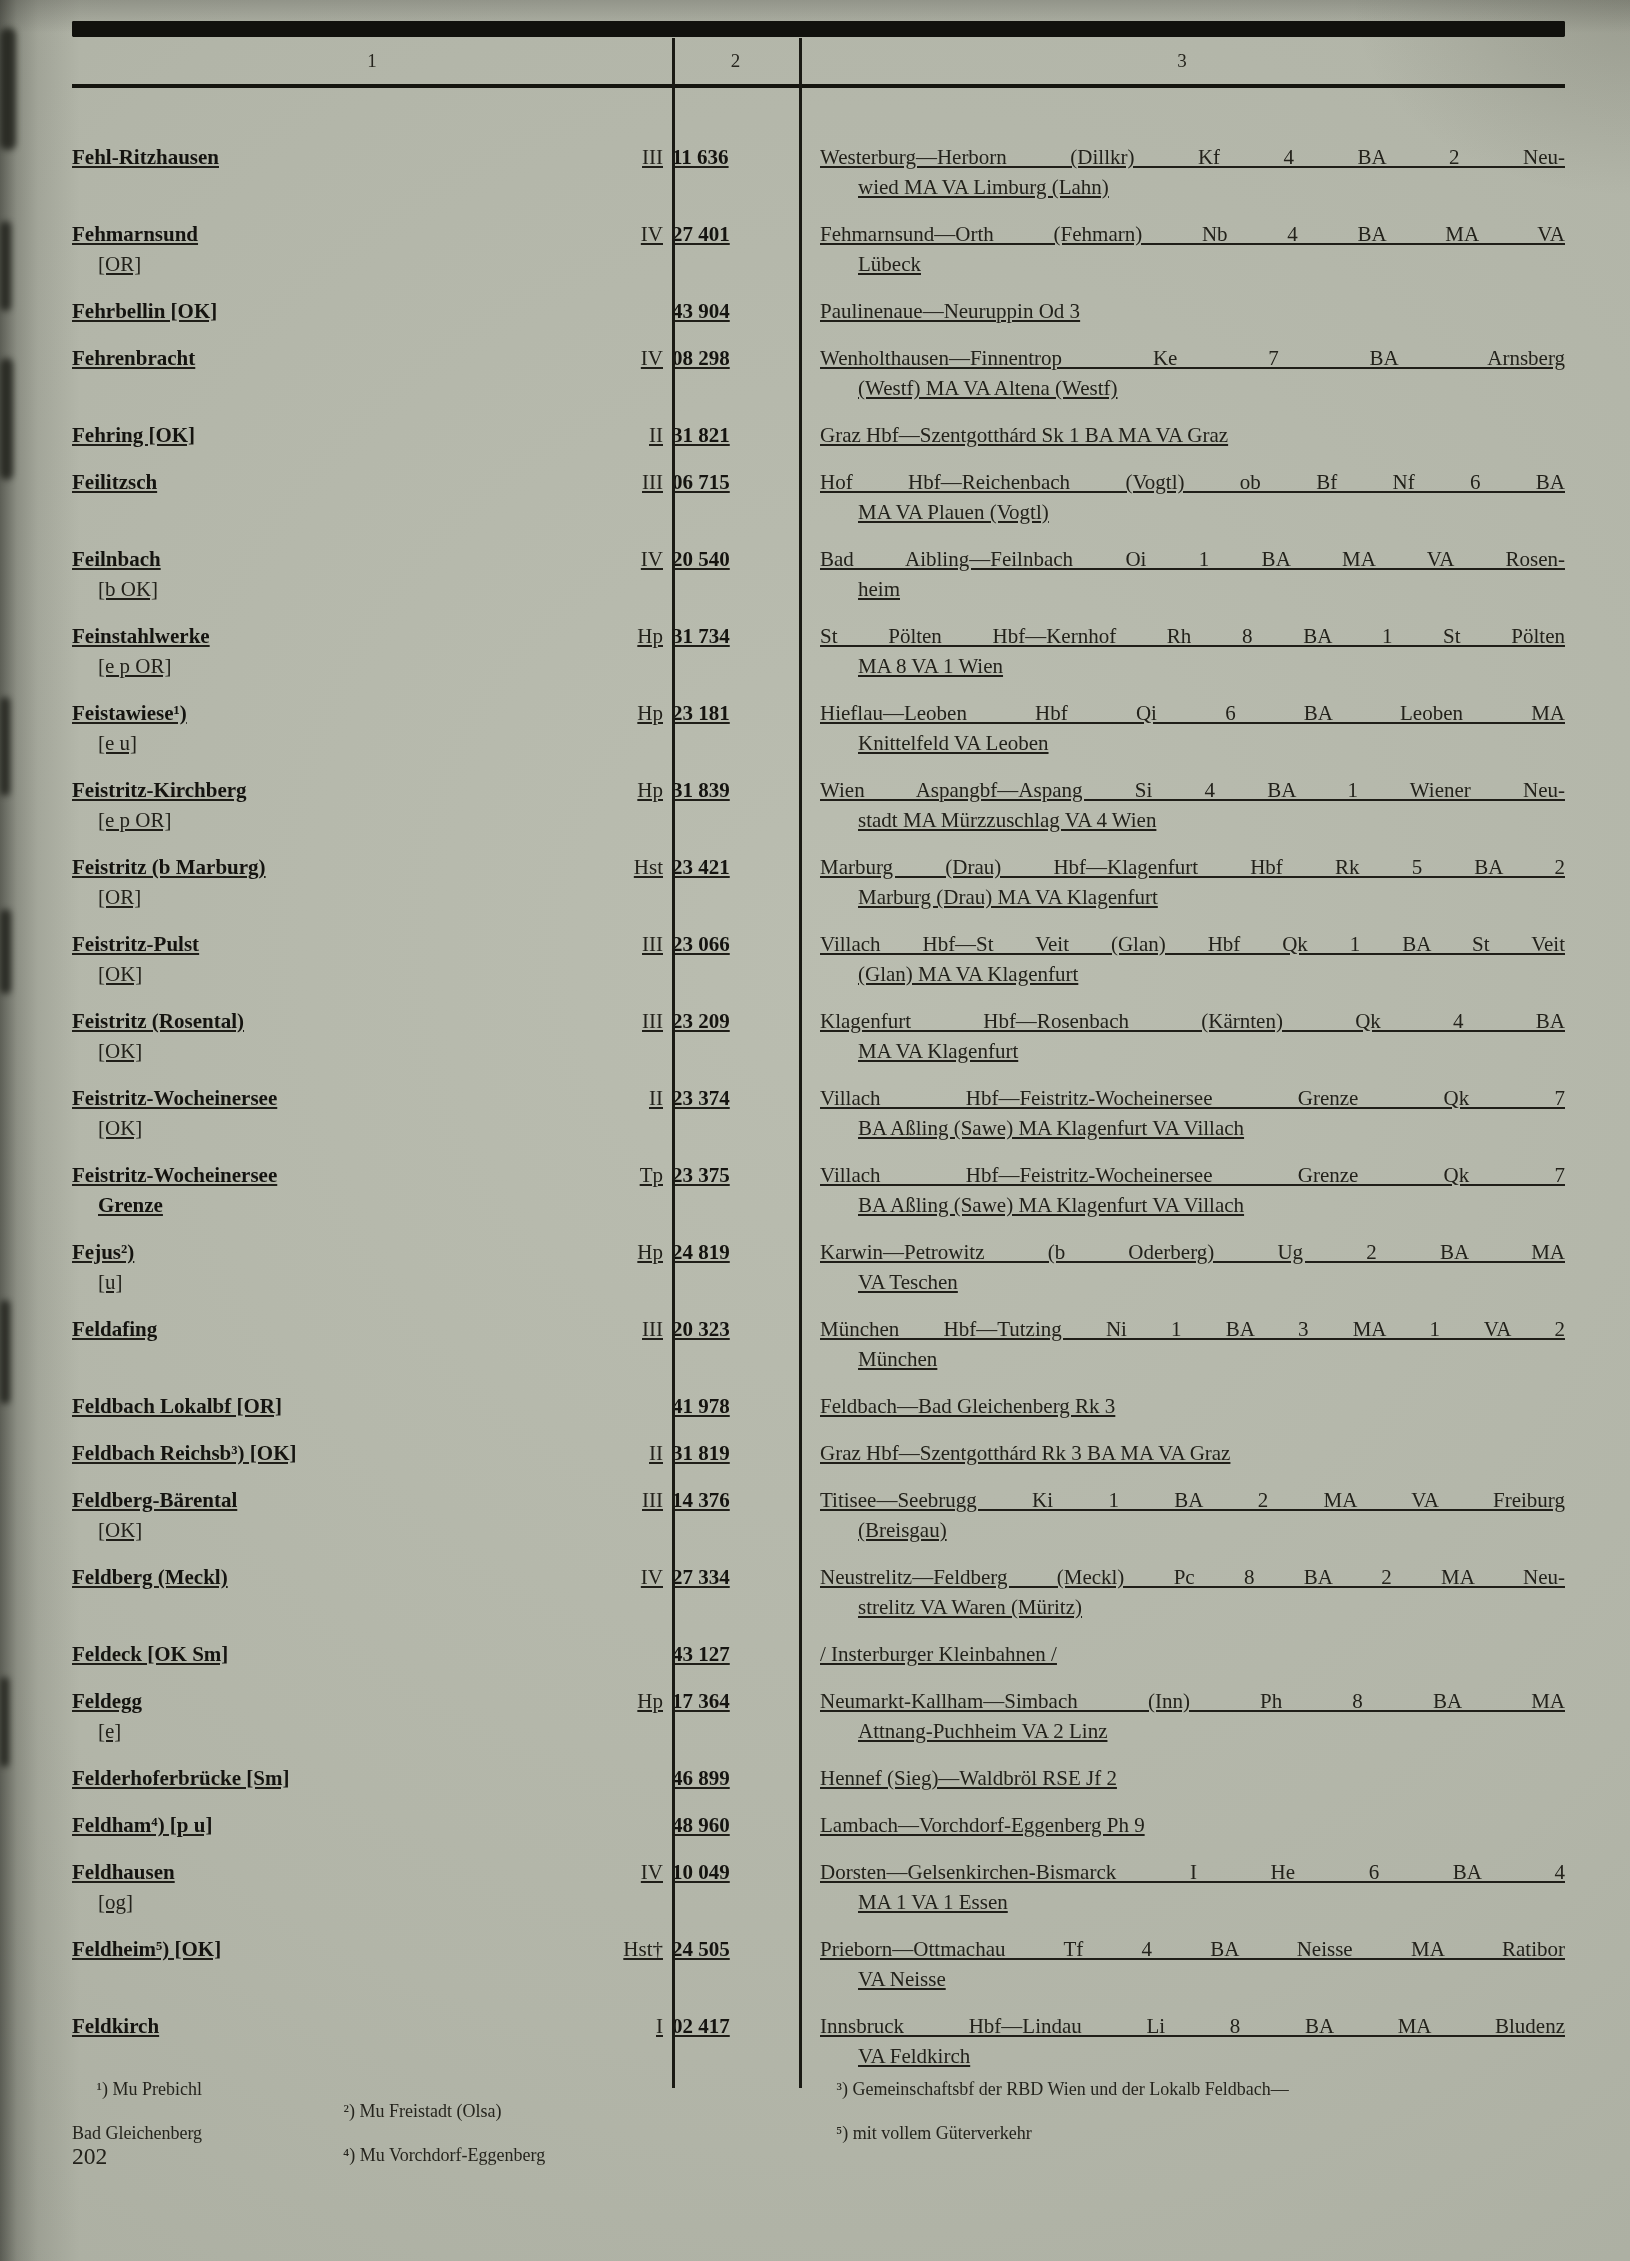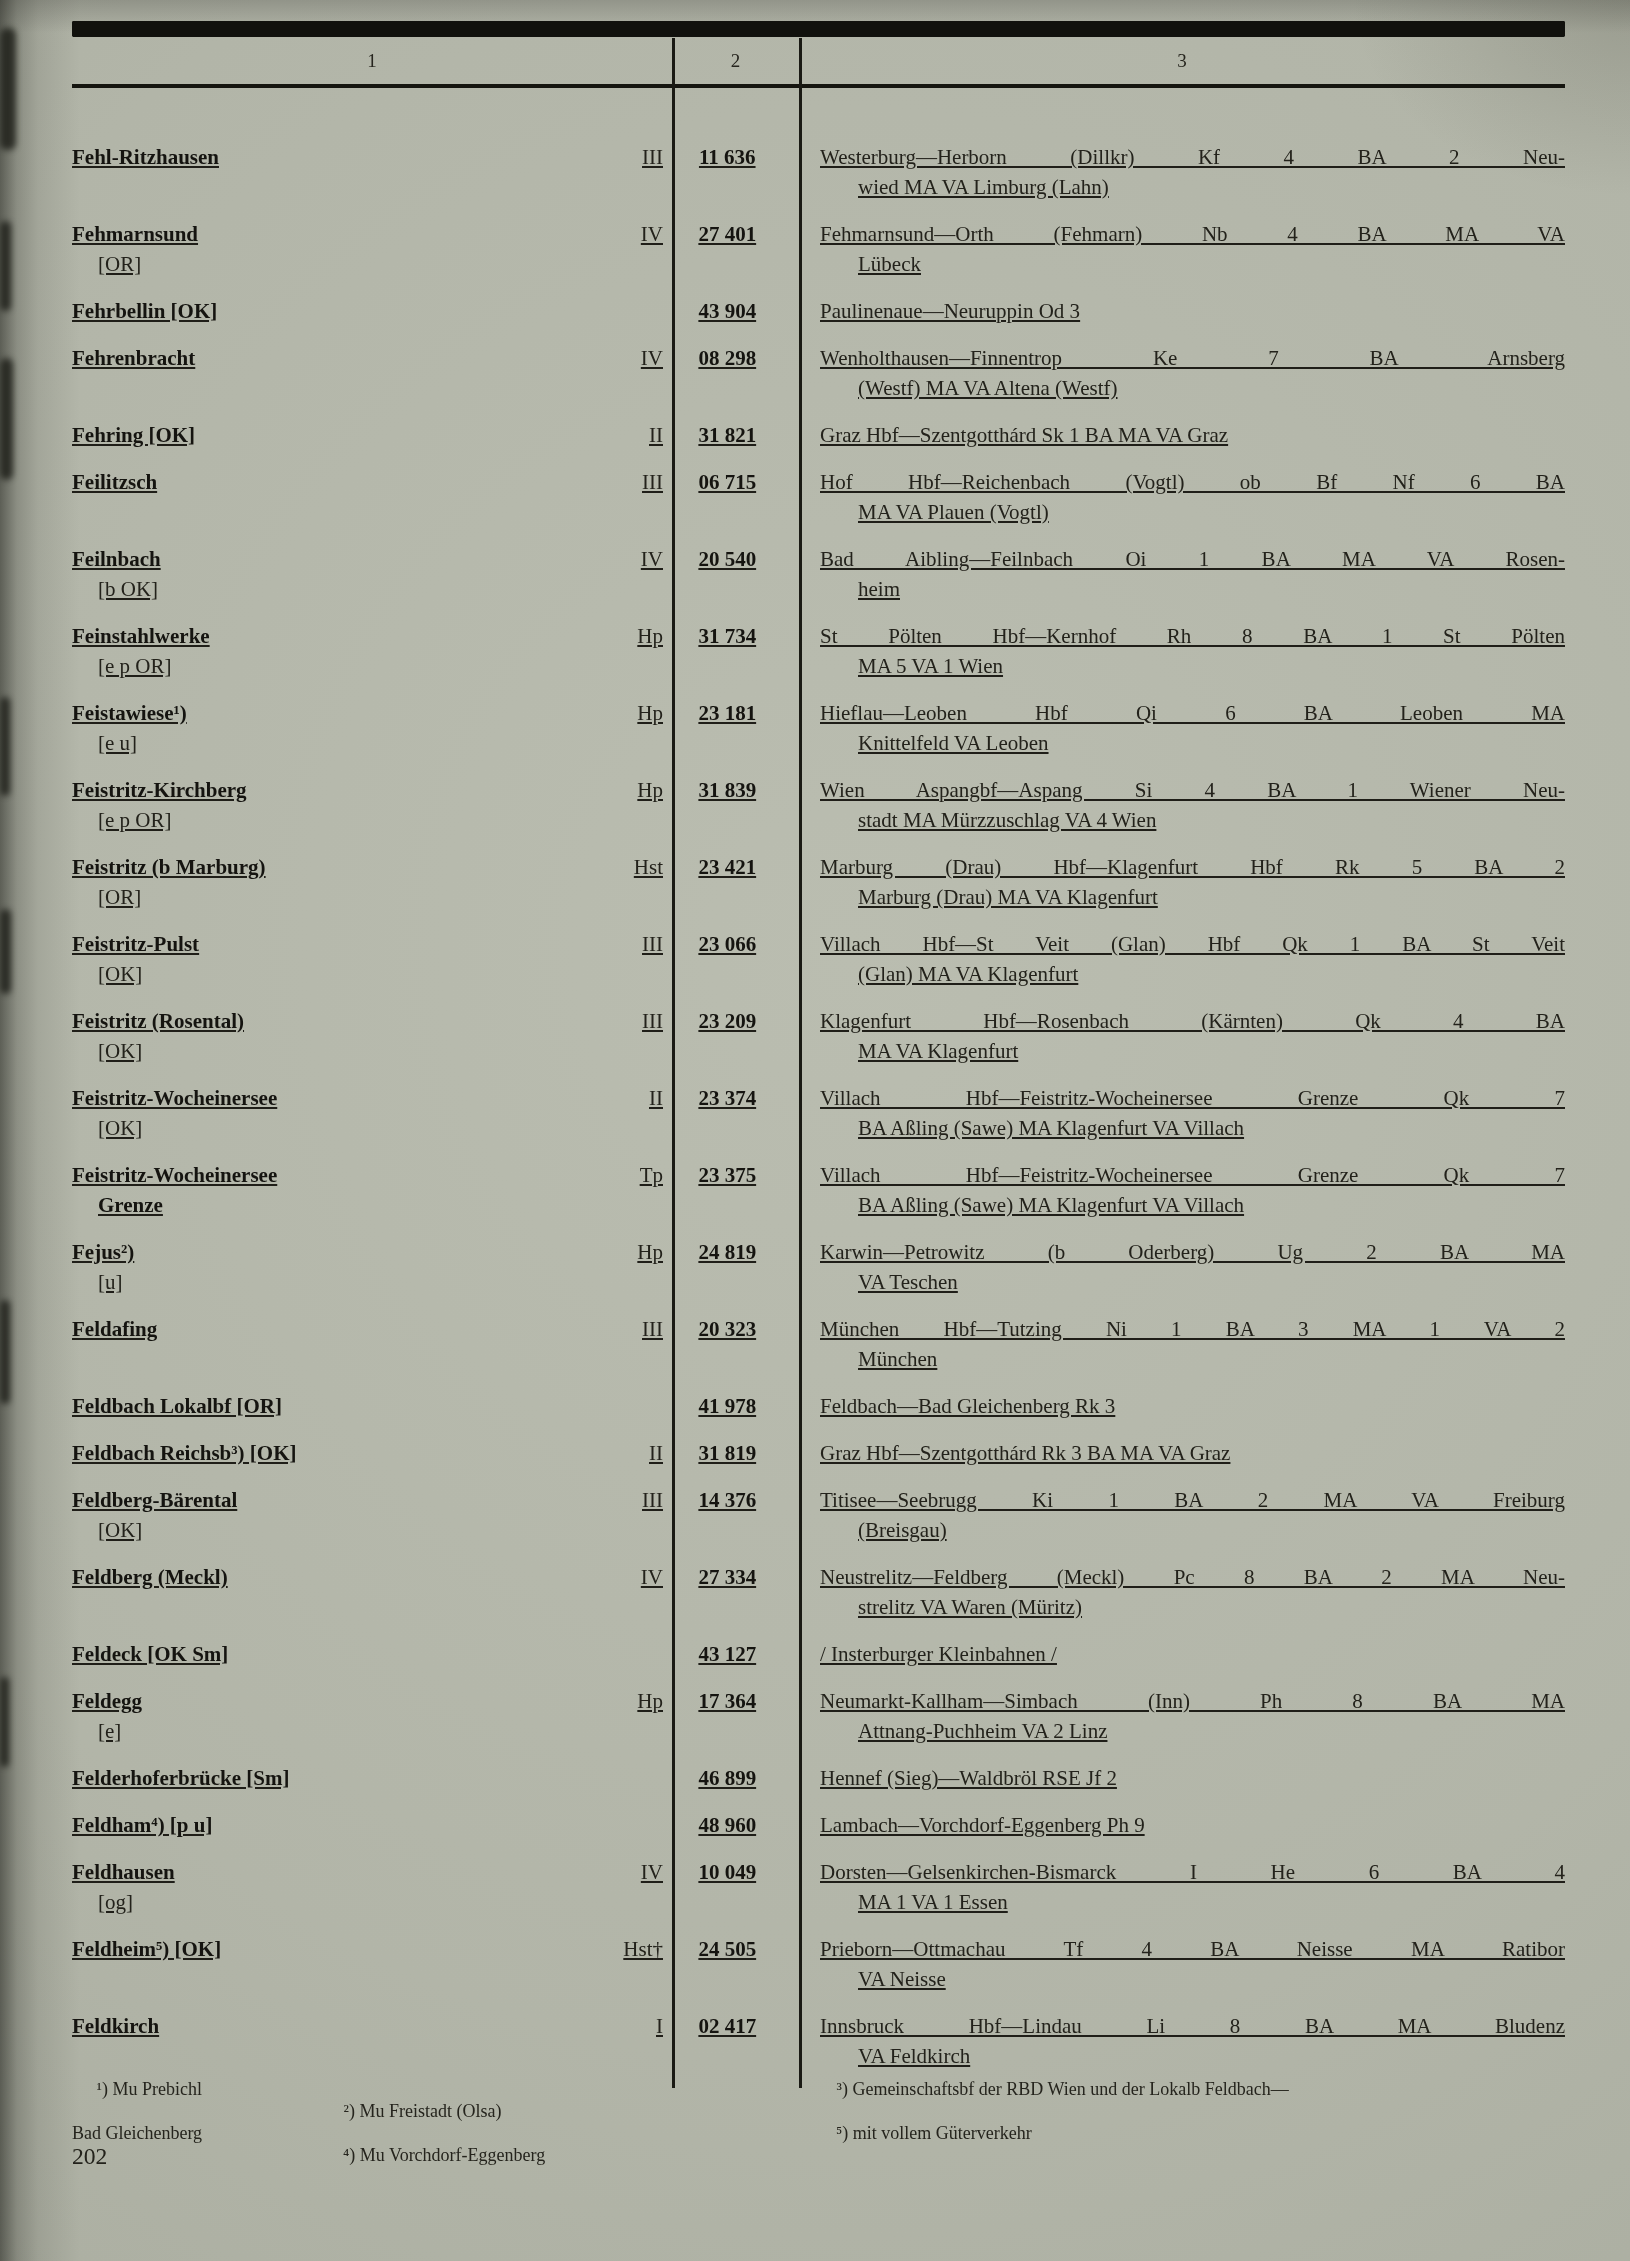--- a/index.html
+++ b/index.html
@@ -44,21 +44,21 @@
   .v2{left:727px;}
 
   .body{padding-top:54px;text-decoration:underline;}
   .row{display:flex;align-items:flex-start;margin-bottom:17px;font-size:21px;line-height:30px;}
   .cell{box-sizing:border-box;}
   .c-name{width:471px;}
   .nm{font-weight:700;color:#151410;}
   .sub{padding-left:26px;color:#23221b;}
   .sub.b{font-weight:700;color:#151410;}
   .c-cls{width:129px;text-align:right;padding-right:9px;color:#23221b;}
-  .c-num{width:127px;text-align:center;padding-right:16.5px;font-weight:700;color:#151410;}
+  .c-num{width:127px;text-align:left;padding-right:16.5px;font-weight:700;color:#151410;}
   .c-route{flex:1;padding-left:21px;color:#23221b;}
   .rl{min-height:30px;}
   .rl.jl{text-align:justify;text-align-last:justify;}
   .rl.cont{padding-left:38px;}
 
   
   .footnotes{position:absolute;left:72px;top:2078px;width:1493px;font-size:18px;line-height:22px;color:#25241d;}
   .fn-line{display:flex;gap:31px;}
   .fn-line.first{padding-left:24.5px;}
   .fn-a{width:240px;}
@@ -171,21 +171,21 @@
         </div>
         <div class="row">
           <div class="cell c-name">
             <div class="nm">Feinstahlwerke</div>
             <div class="sub">[e p OR]</div>
           </div>
           <div class="cell c-cls">Hp</div>
           <div class="cell c-num">31 734</div>
           <div class="cell c-route">
             <div class="rl jl">St Pölten Hbf—Kernhof Rh 8 BA 1 St Pölten</div>
-            <div class="rl cont">MA 5 VA 1 Wien</div>
+            <div class="rl cont">MA 8 VA 1 Wien</div>
           </div>
         </div>
         <div class="row">
           <div class="cell c-name">
             <div class="nm">Feistawiese¹)</div>
             <div class="sub">[e u]</div>
           </div>
           <div class="cell c-cls">Hp</div>
           <div class="cell c-num">23 181</div>
           <div class="cell c-route">

